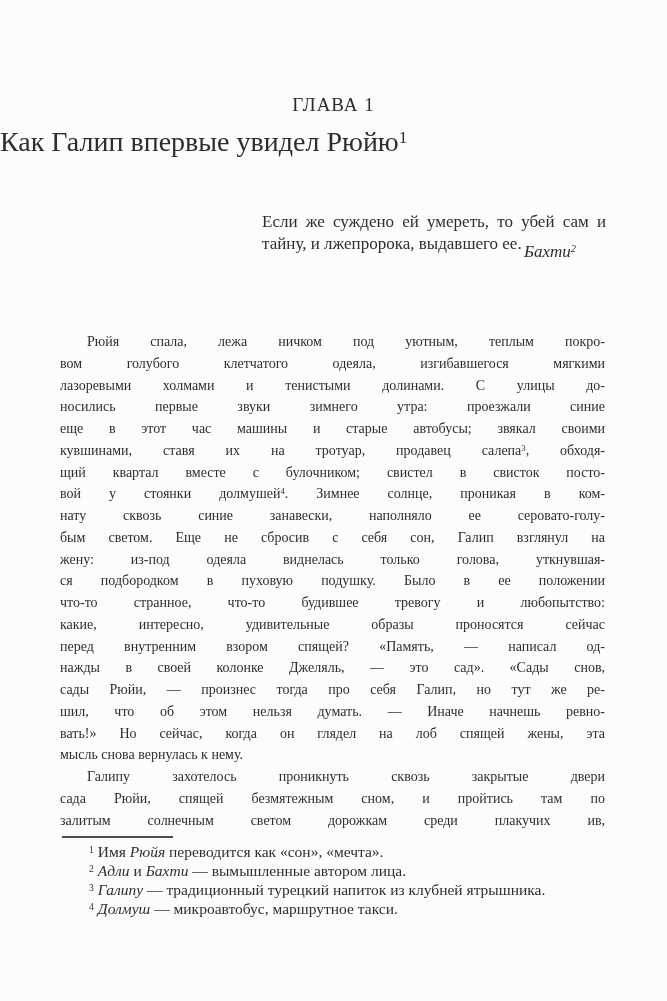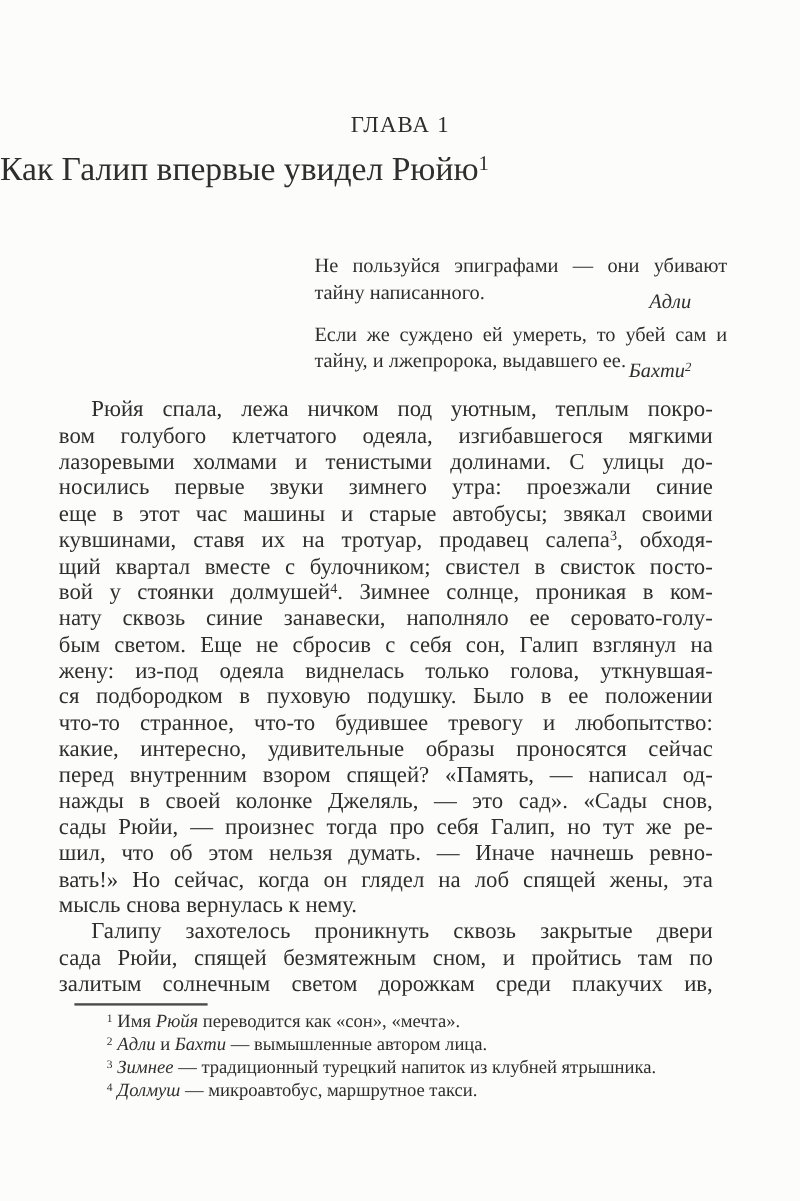--- a/index.html
+++ b/index.html
@@ -18,22 +18,22 @@
   }
   .epigraphs{
     position:absolute;left:262px;top:211px;width:344px;
     font-size:17px;line-height:22px;
   }
   .epigraph{position:relative;margin-bottom:13px;}
   .ep-line{text-align:justify;text-align-last:justify;height:22px;overflow:hidden;}
   .ep-line.last{text-align:left;text-align-last:left;}
   .ep-attr{position:absolute;right:30px;top:30px;font-style:italic;}
   .bodytext{
-    position:absolute;left:49px;top:331px;width:545px;
-    font-size:19px;line-height:21.75px;
+    position:absolute;left:60px;top:331px;width:545px;
+    font-size:14px;line-height:21.75px;
   }
   .bl{text-align:justify;text-align-last:justify;height:21.75px;overflow:hidden;}
   .bl.indent{text-indent:27px;}
   .bl.paraend{text-align-last:left;}
   .fn-divider{position:absolute;left:62px;top:836px;width:111px;height:1.5px;background:#4c4c4c;}
   .footnotes{
     position:absolute;left:62px;top:842px;width:545px;
     font-size:15.5px;line-height:19px;
   }
   .fn{text-indent:27px;}
@@ -41,25 +41,20 @@
   .sup{font-size:0.62em;position:relative;top:-0.45em;line-height:0;}
   .fn .sup{margin-right:4px;}
 </style>
 </head>
 <body>
 
 <div class="page">
   <div class="chapter-label">ГЛАВА 1</div>
   <h1 class="chapter-title">Как Галип впервые увидел Рюйю<span class="sup">1</span></h1>
   <div class="epigraphs" id="epigraphs">
-      <div class="epigraph">
-        <div class="ep-line">Не пользуйся эпиграфами — они убивают</div>
-        <div class="ep-line last">тайну написанного.</div>
-        <div class="ep-attr">Адли</div>
-      </div>
       <div class="epigraph">
         <div class="ep-line">Если же суждено ей умереть, то убей сам и</div>
         <div class="ep-line last">тайну, и лжепророка, выдавшего ее.</div>
         <div class="ep-attr">Бахти<span class="sup">2</span></div>
       </div>
     </div>
   <div class="bodytext" id="bodytext">
       <div class="bl indent">Рюйя спала, лежа ничком под уютным, теплым покро-</div>
       <div class="bl">вом голубого клетчатого одеяла, изгибавшегося мягкими</div>
       <div class="bl">лазоревыми холмами и тенистыми долинами. С улицы до-</div>
@@ -81,16 +76,16 @@
       <div class="bl">вать!» Но сейчас, когда он глядел на лоб спящей жены, эта</div>
       <div class="bl paraend">мысль снова вернулась к нему.</div>
       <div class="bl indent">Галипу захотелось проникнуть сквозь закрытые двери</div>
       <div class="bl">сада Рюйи, спящей безмятежным сном, и пройтись там по</div>
       <div class="bl">залитым солнечным светом дорожкам среди плакучих ив,</div>
     </div>
   <div class="fn-divider"></div>
   <div class="footnotes" id="footnotes">
       <div class="fn"><span class="sup">1</span><span>Имя </span><span class="it">Рюйя</span><span> переводится как «сон», «мечта».</span></div>
       <div class="fn"><span class="sup">2</span><span class="it">Адли</span><span> и </span><span class="it">Бахти</span><span> — вымышленные автором лица.</span></div>
-      <div class="fn"><span class="sup">3</span><span class="it">Зимнее</span><span> — традиционный турецкий напиток из клубней ятрышника.</span></div>
+      <div class="fn"><span class="sup">3</span><span class="it">Галипу</span><span> — традиционный турецкий напиток из клубней ятрышника.</span></div>
       <div class="fn"><span class="sup">4</span><span class="it">Долмуш</span><span> — микроавтобус, маршрутное такси.</span></div>
     </div>
 </div>
 
 </body></html>

